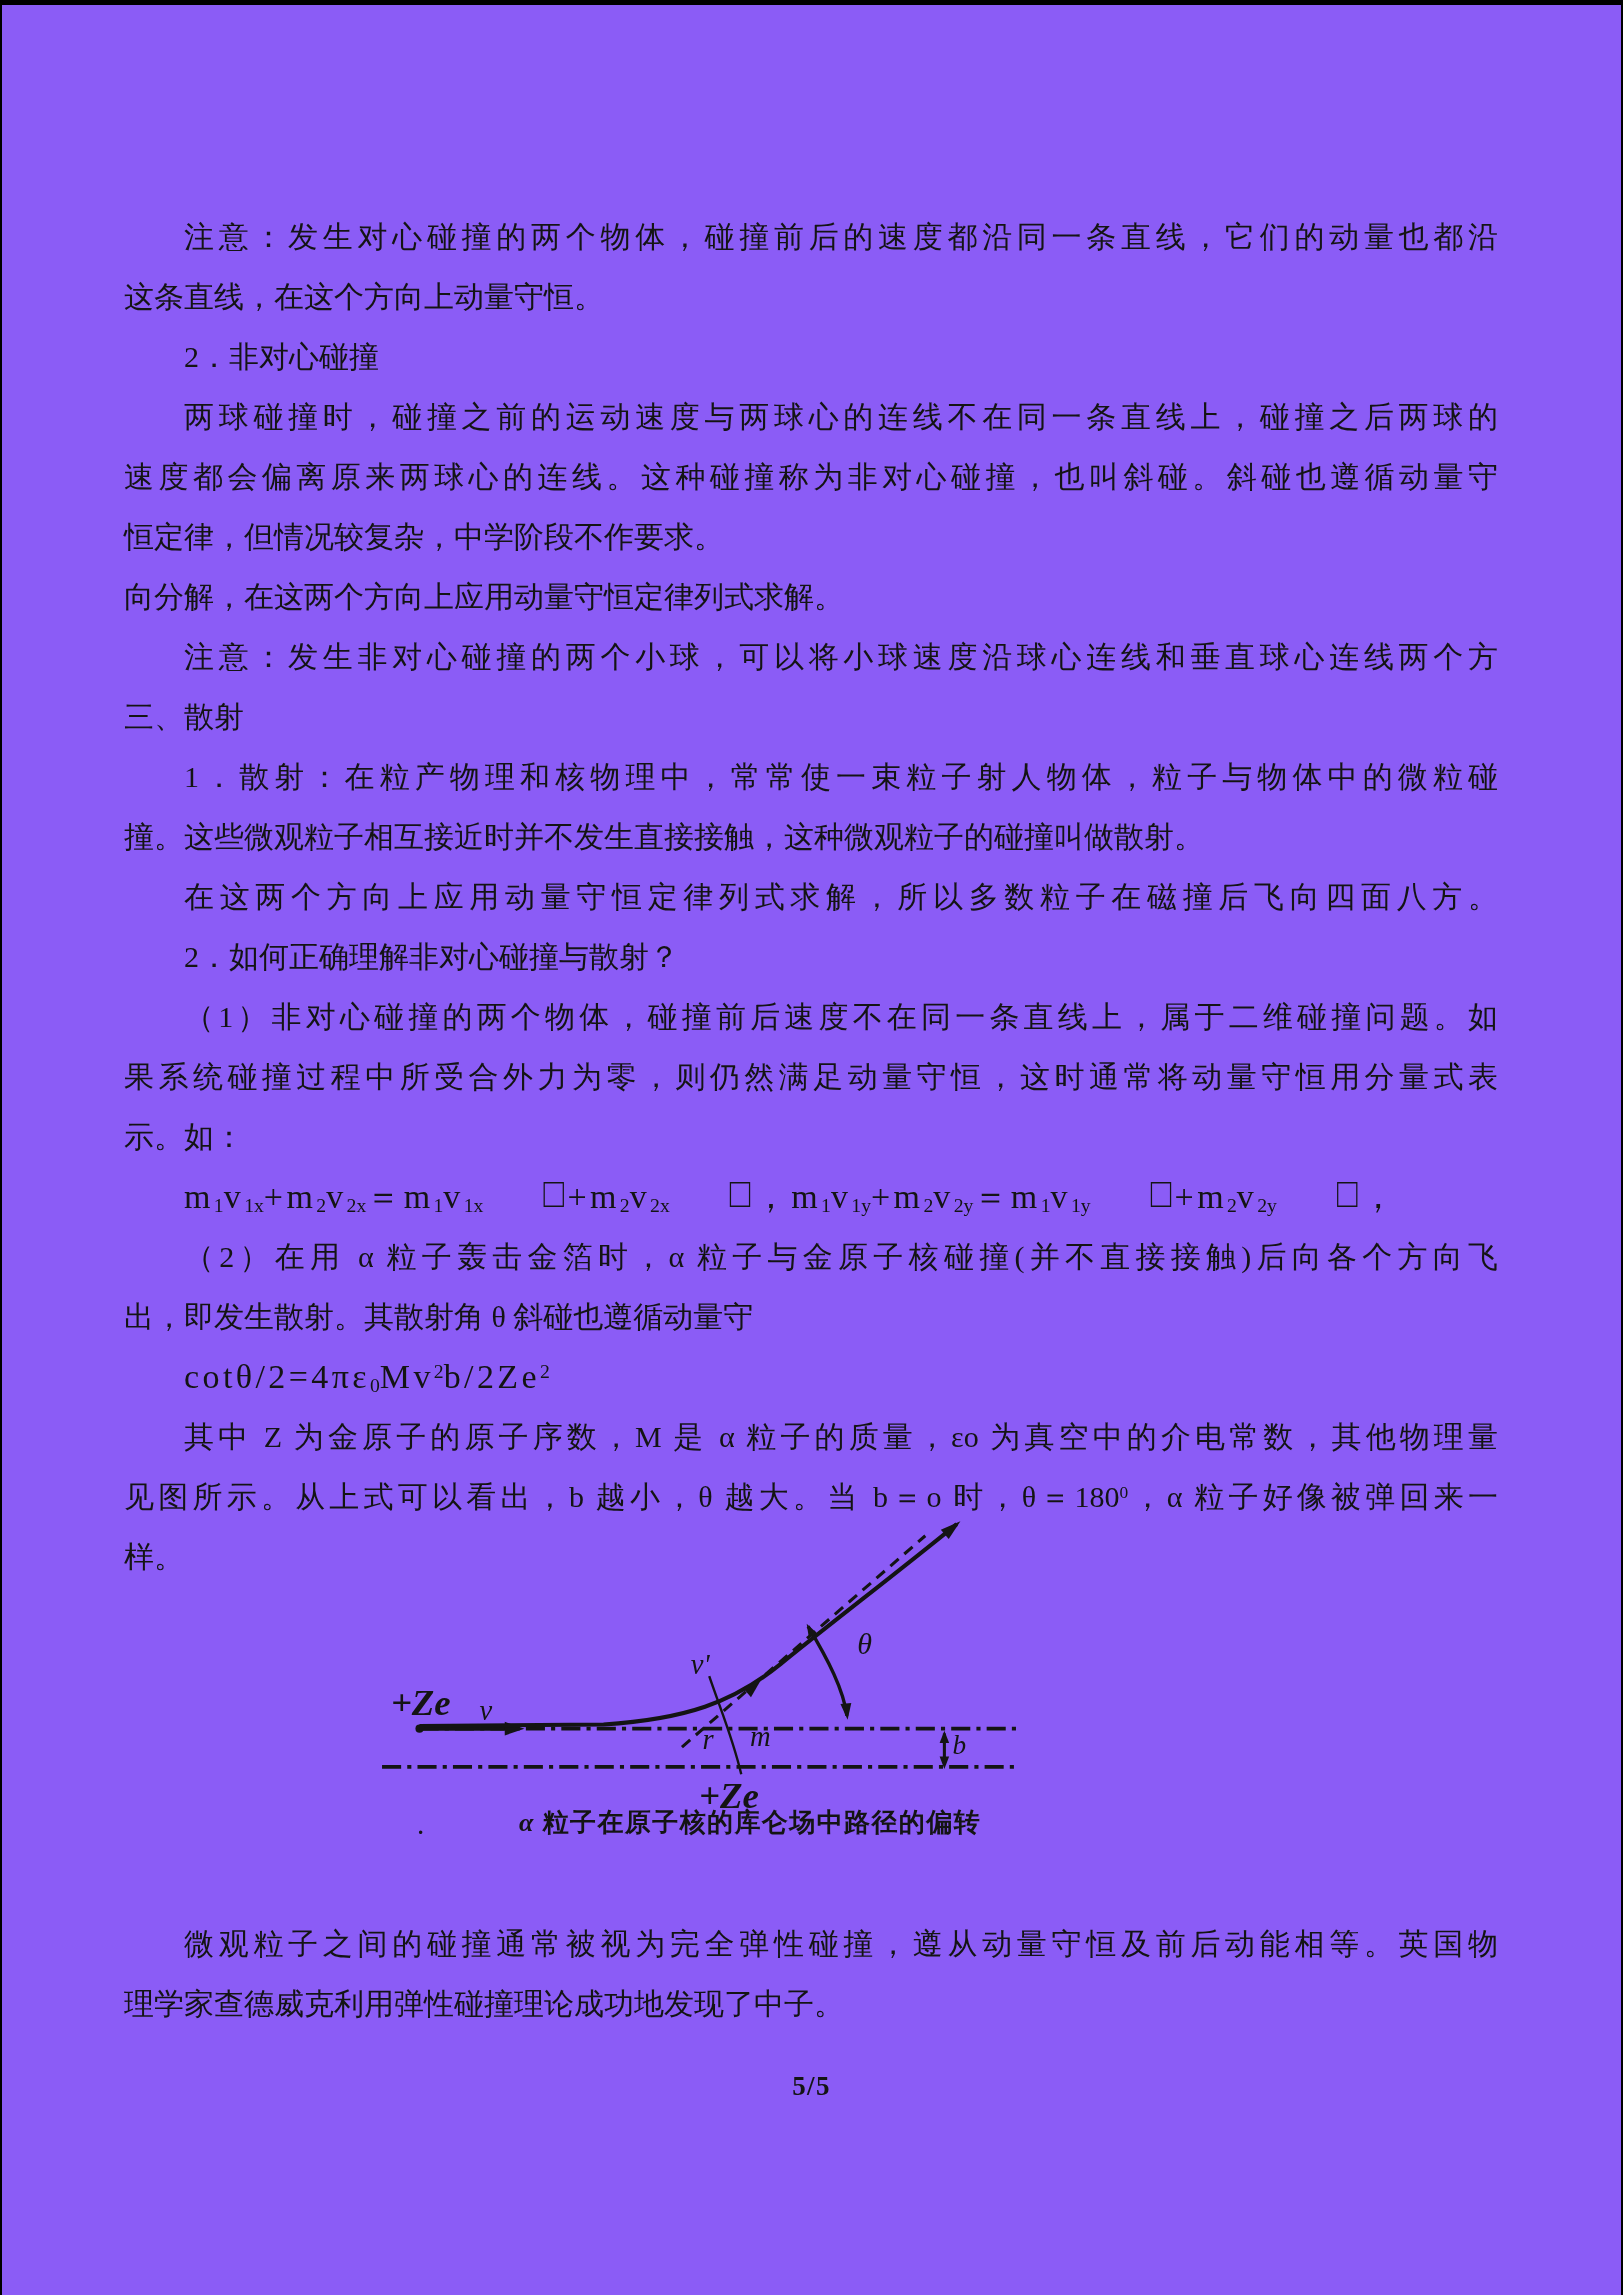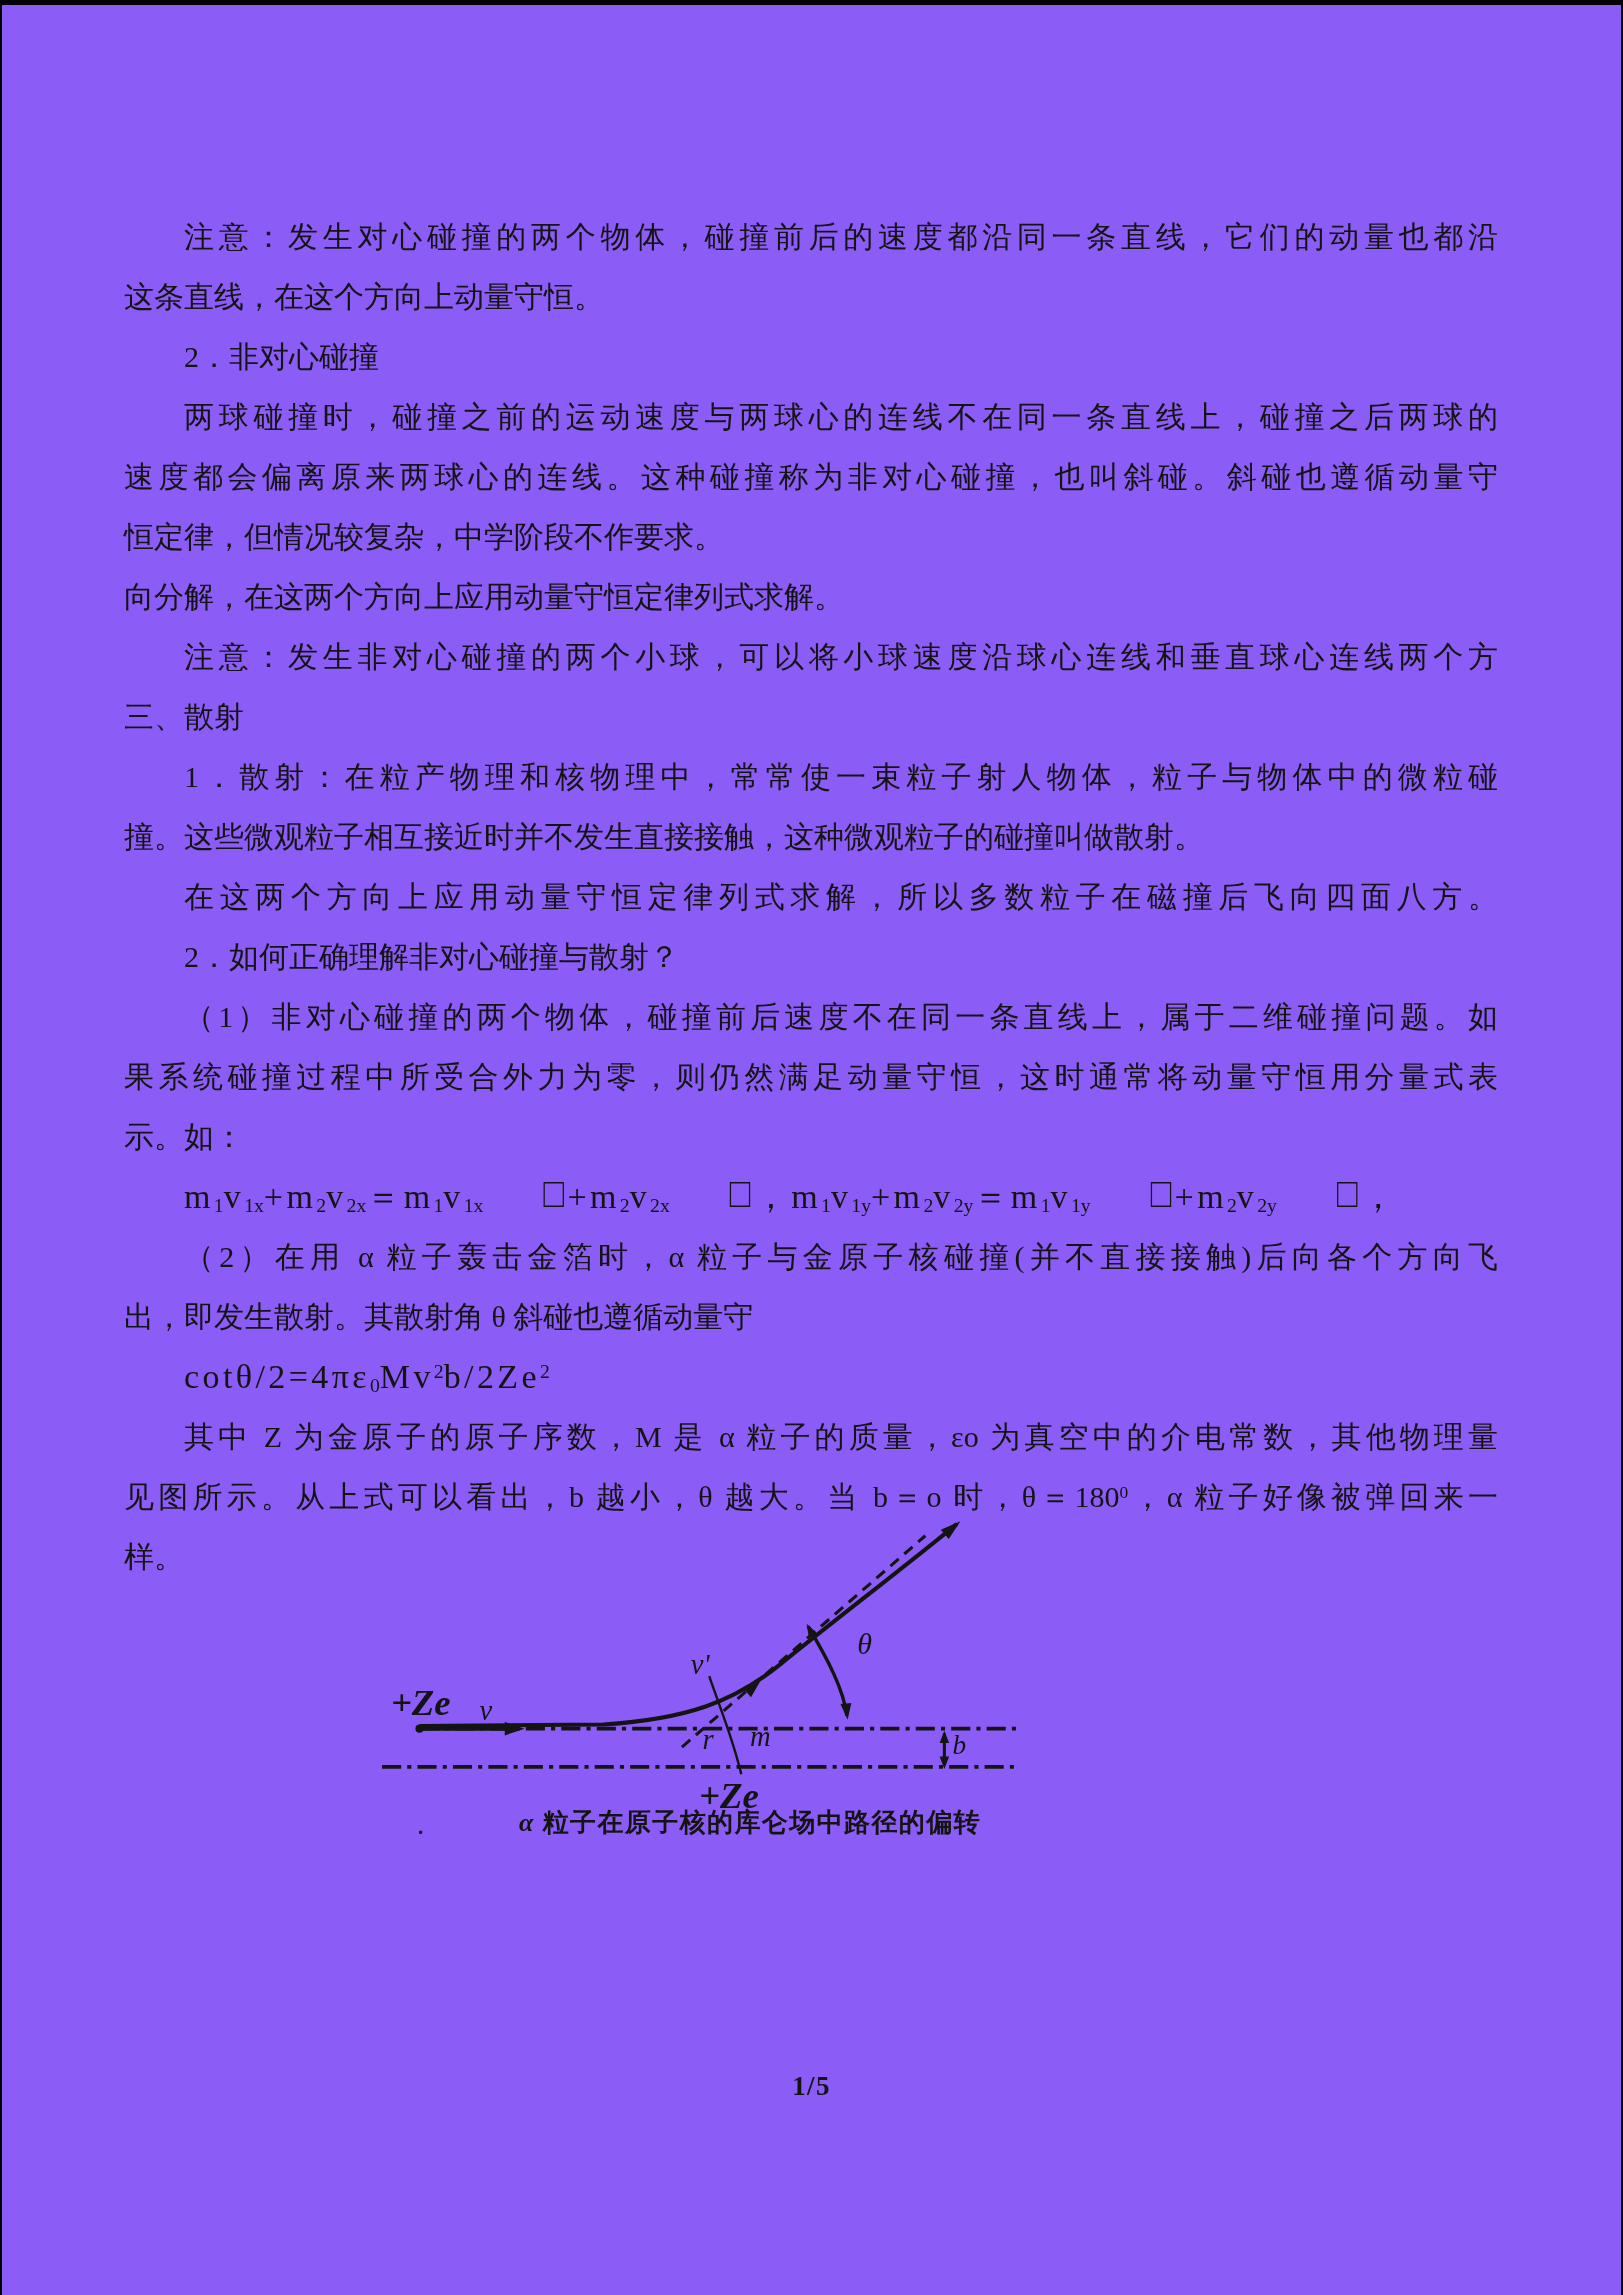--- a/index.html
+++ b/index.html
@@ -98,16 +98,20 @@
     <text x="722" y="215" font-size="44" font-style="italic" fill="#141414">θ</text>
     <text x="495" y="355" font-size="42" font-style="italic" fill="#141414">r</text>
     <text x="565" y="350" font-size="42" font-style="italic" fill="#141414">m</text>
     <text x="490" y="442" font-size="54" font-weight="bold" font-style="italic" fill="#141414">+Ze</text>
     <text x="862" y="362" font-size="40" font-style="italic" fill="#141414">b</text>
   </svg>
 
   <span class="caption-dot">.</span>
   <div class="fig-caption"><span class="alpha">α</span> <span>粒子在原子核的库仑场中路径的偏转</span></div>
 
+  <div class="botblock">
+    <div class="ln ind fill">微观粒子之间的碰撞通常被视为完全弹性碰撞，遵从动量守恒及前后动能相等。英国物</div>
+    <div class="ln">理学家查德威克利用弹性碰撞理论成功地发现了中子。</div>
+  </div>
 
-  <div class="pagenum">1/5</div>
+  <div class="pagenum">5/5</div>
 </div>
 
 
 </body></html>

